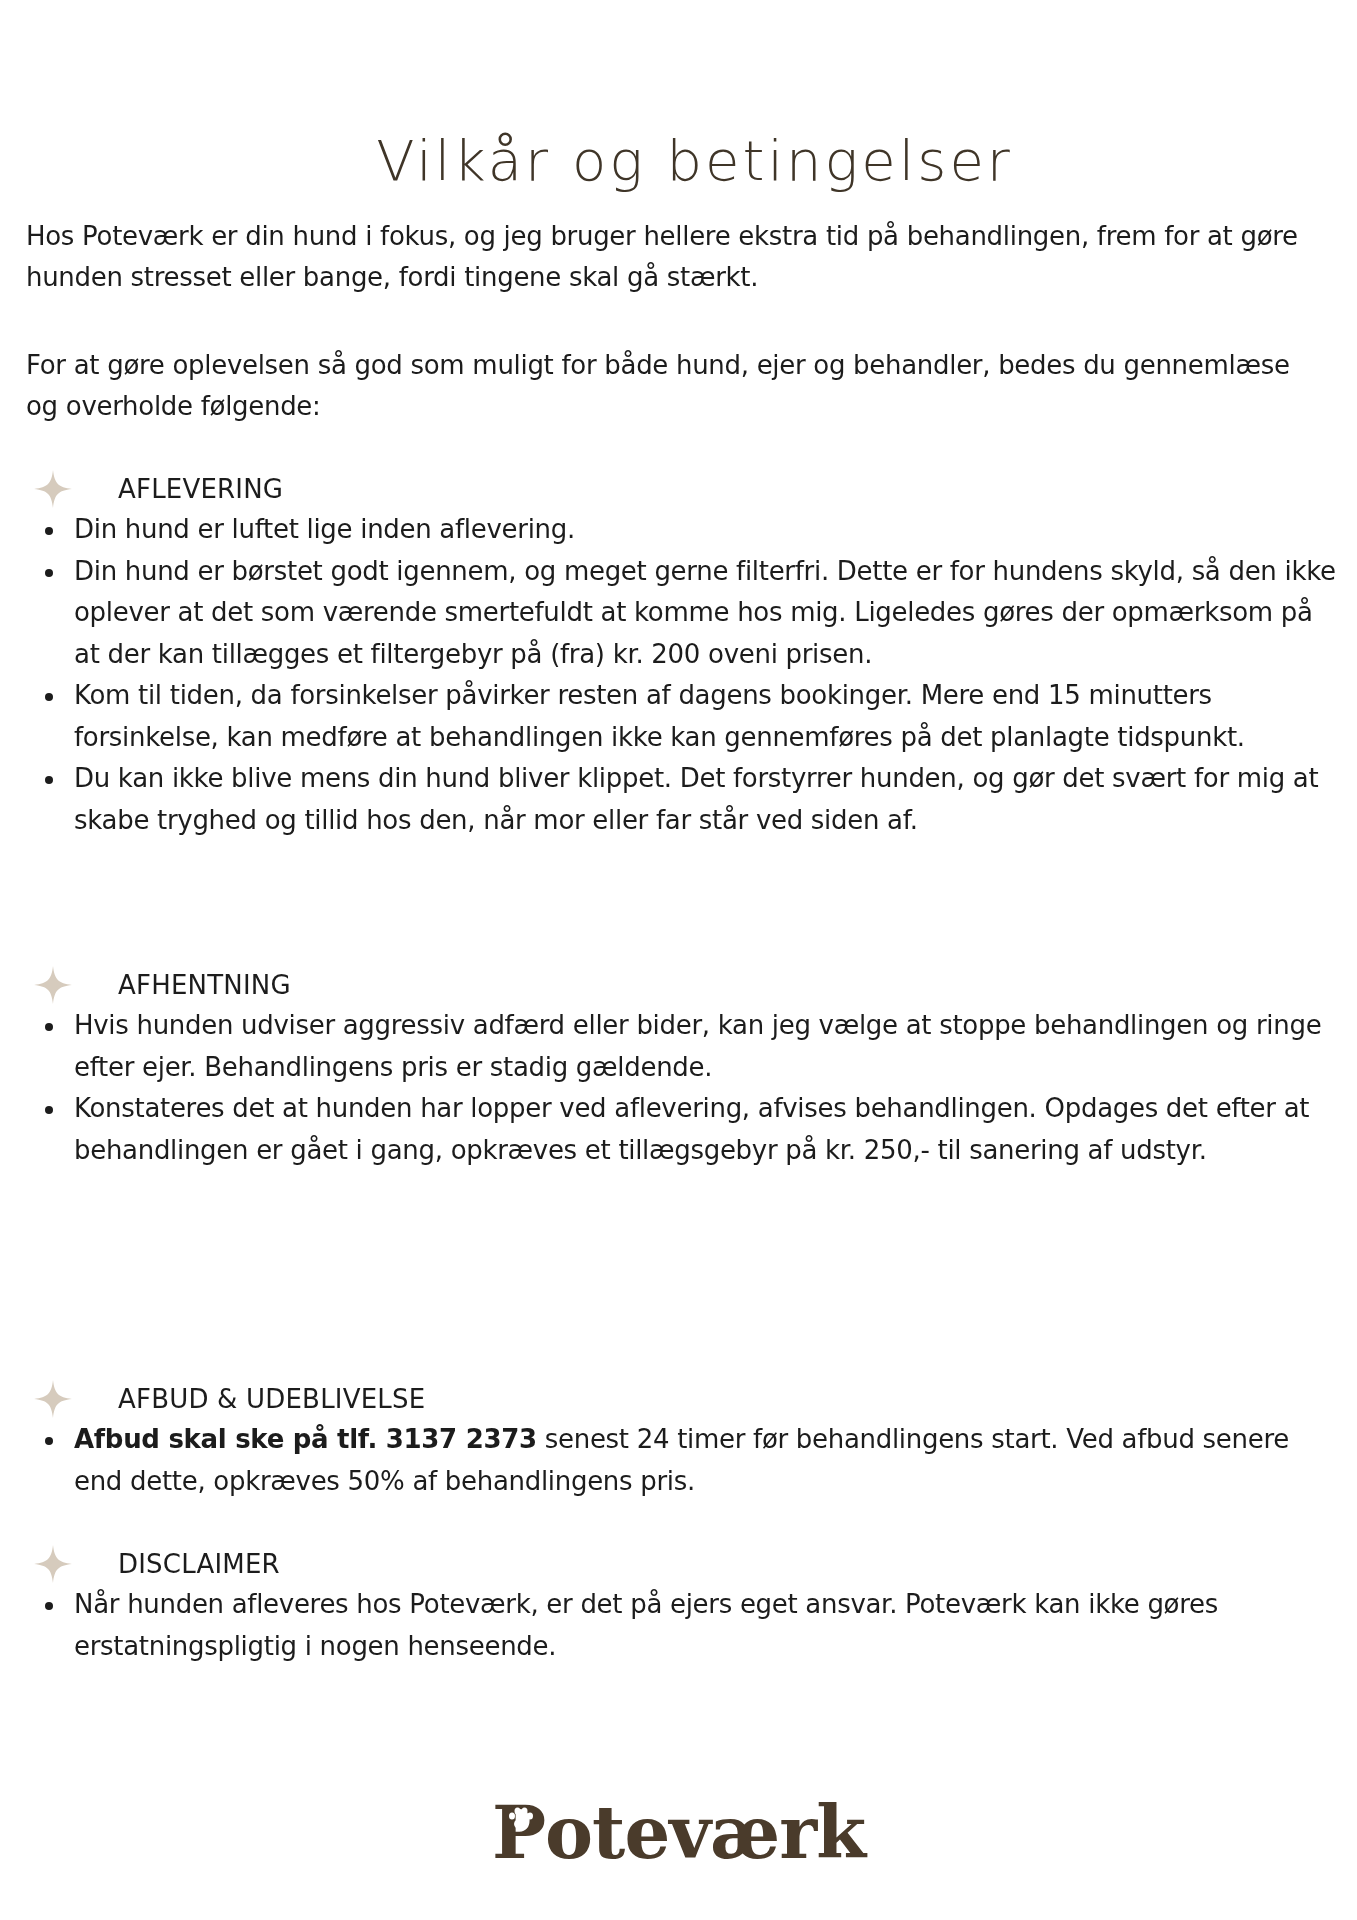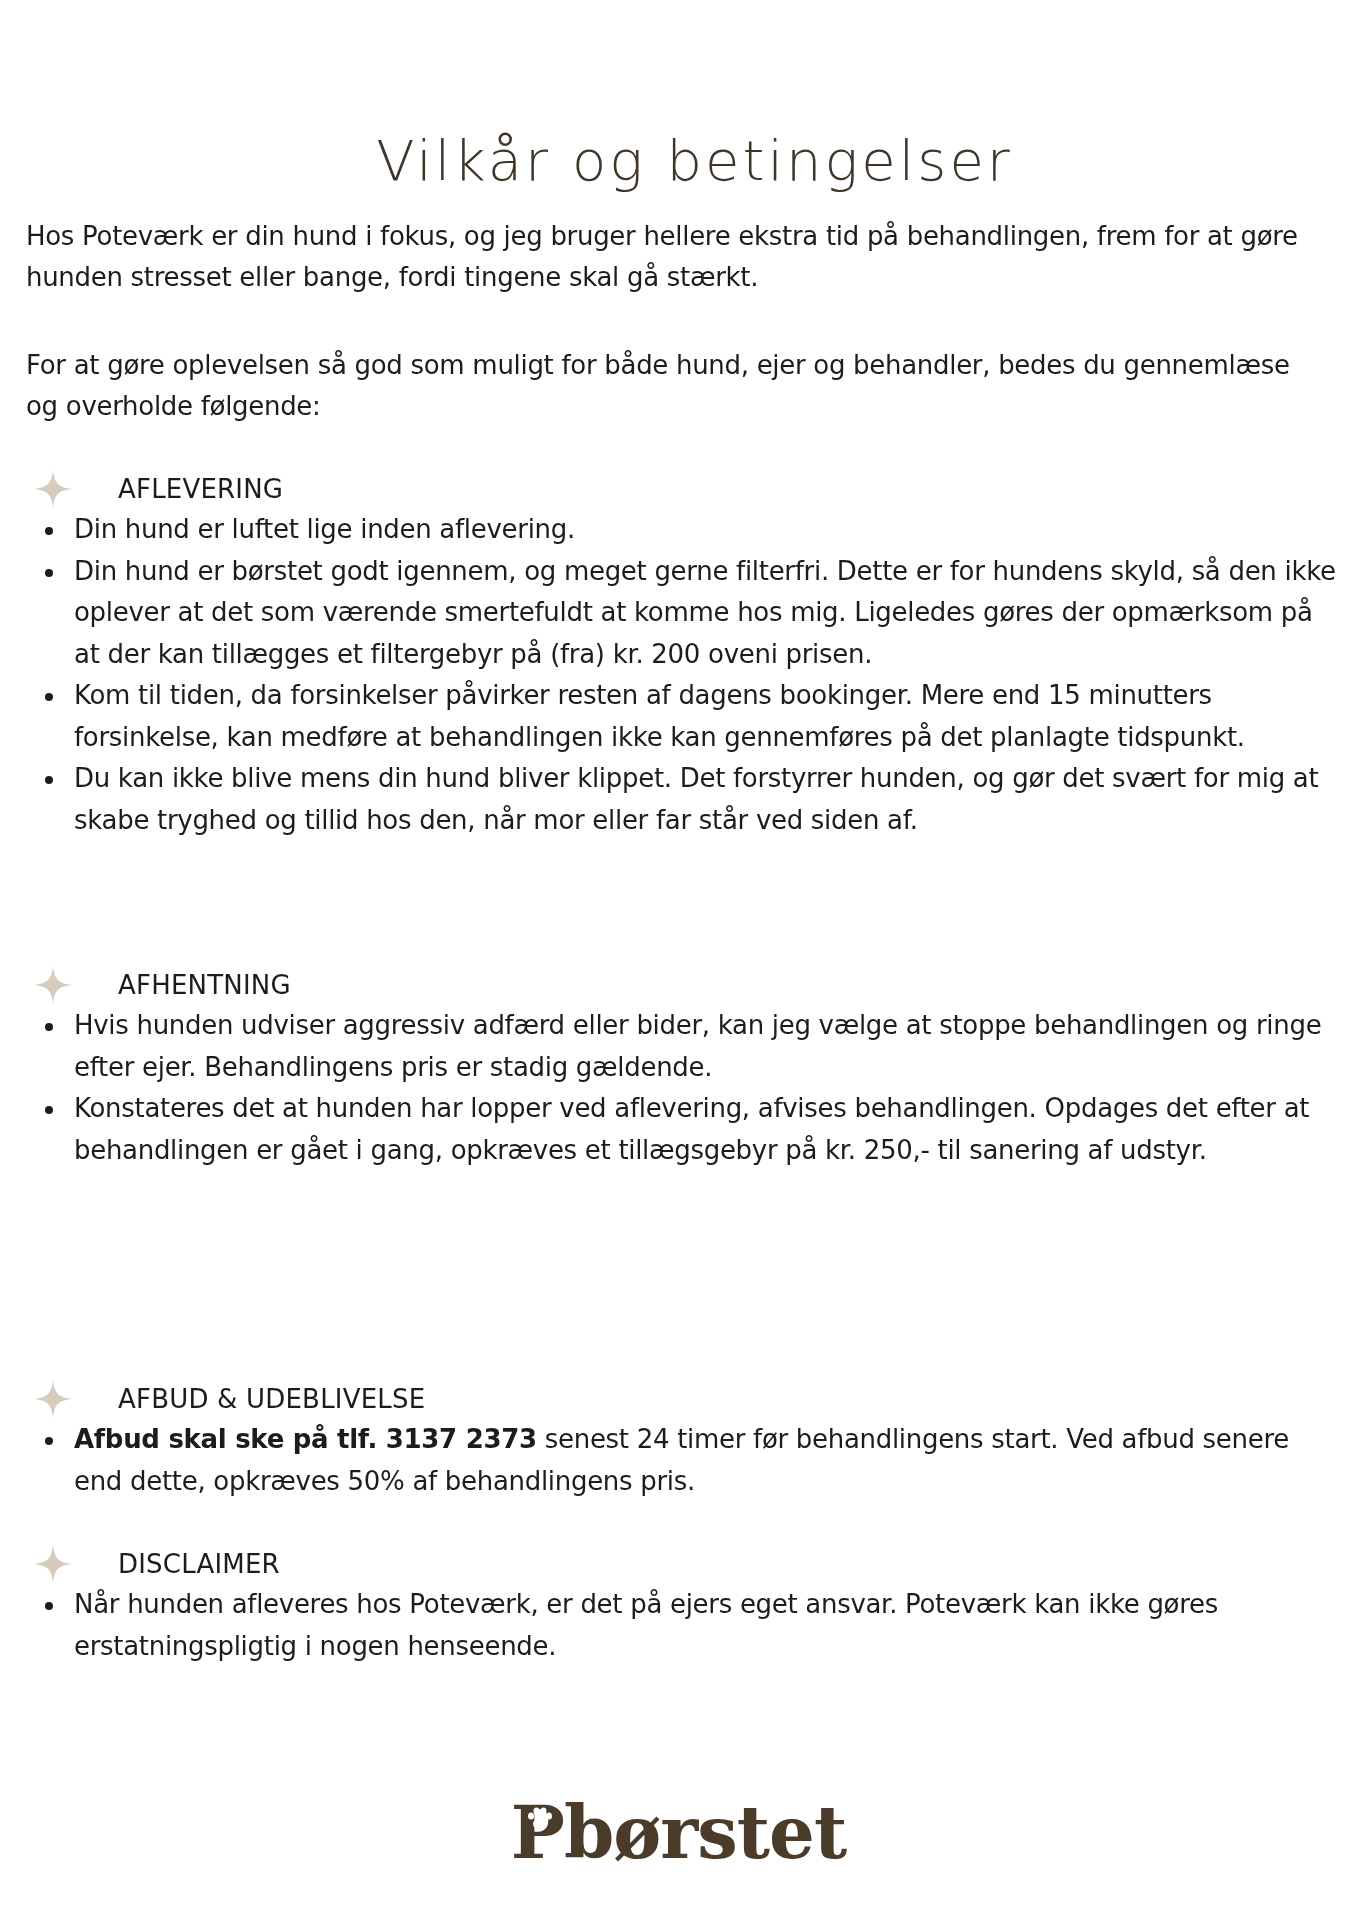--- a/index.html
+++ b/index.html
@@ -82,14 +82,14 @@
   </ul>
 </div>
 
 <div class="logo">
   <span class="p-wrap"><span>P</span><svg class="paw" viewBox="0 0 30 30">
         <ellipse cx="15" cy="20" rx="7" ry="5.5" fill="#fff"></ellipse>
         <ellipse cx="6" cy="12" rx="3" ry="3.6" fill="#fff"></ellipse>
         <ellipse cx="11.5" cy="7" rx="3" ry="3.6" fill="#fff"></ellipse>
         <ellipse cx="18.5" cy="7" rx="3" ry="3.6" fill="#fff"></ellipse>
         <ellipse cx="24" cy="12" rx="3" ry="3.6" fill="#fff"></ellipse>
-      </svg></span><span>børstet</span>
+      </svg></span><span>oteværk</span>
 </div>
 
 </body></html>

